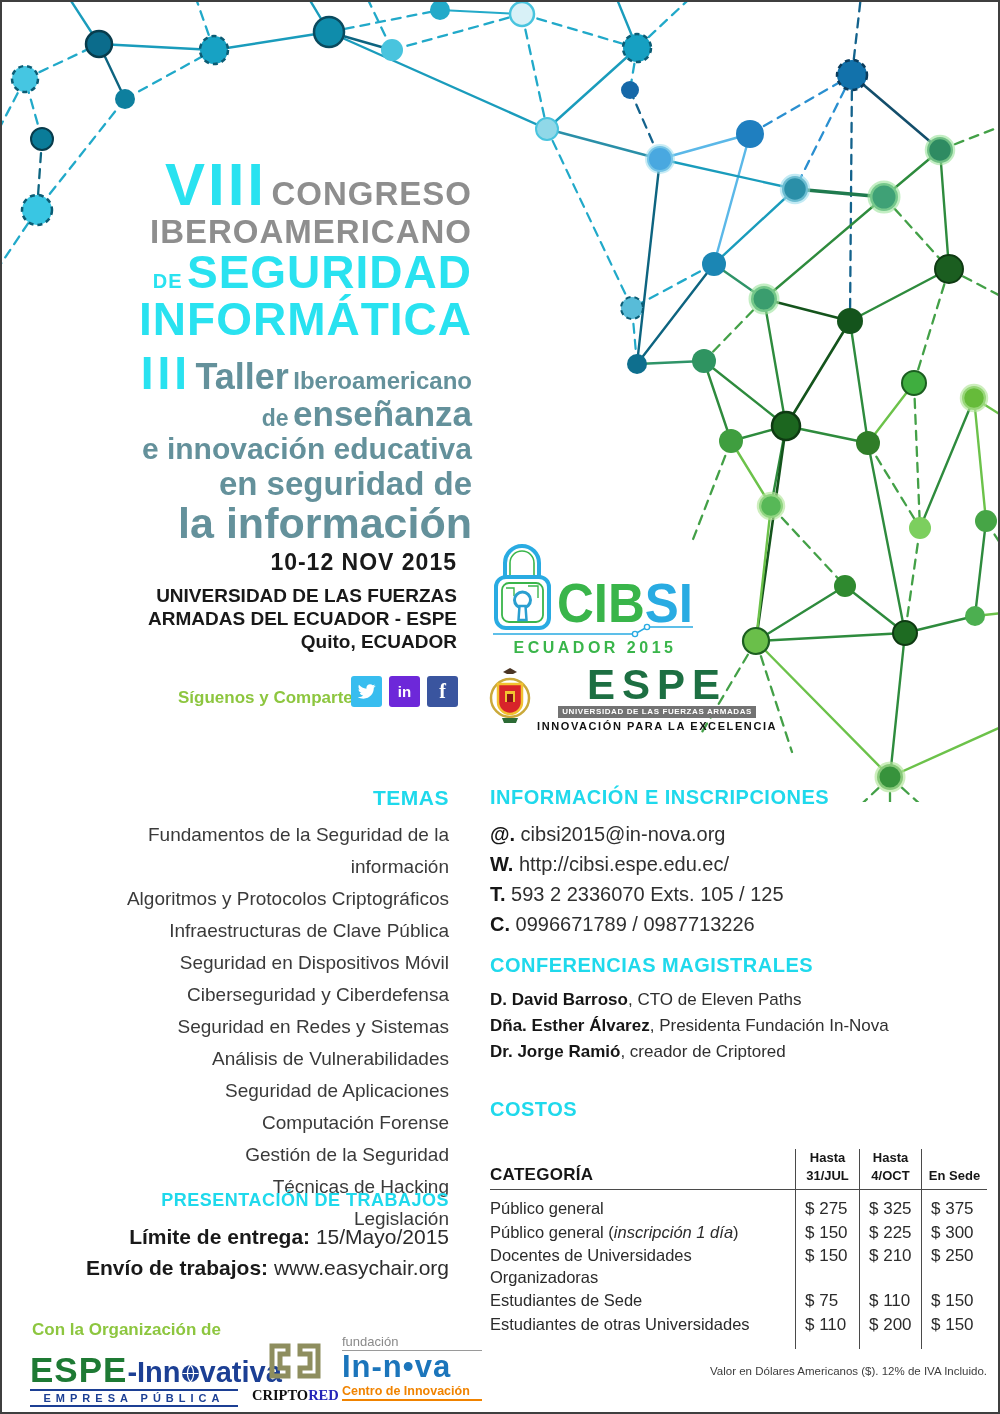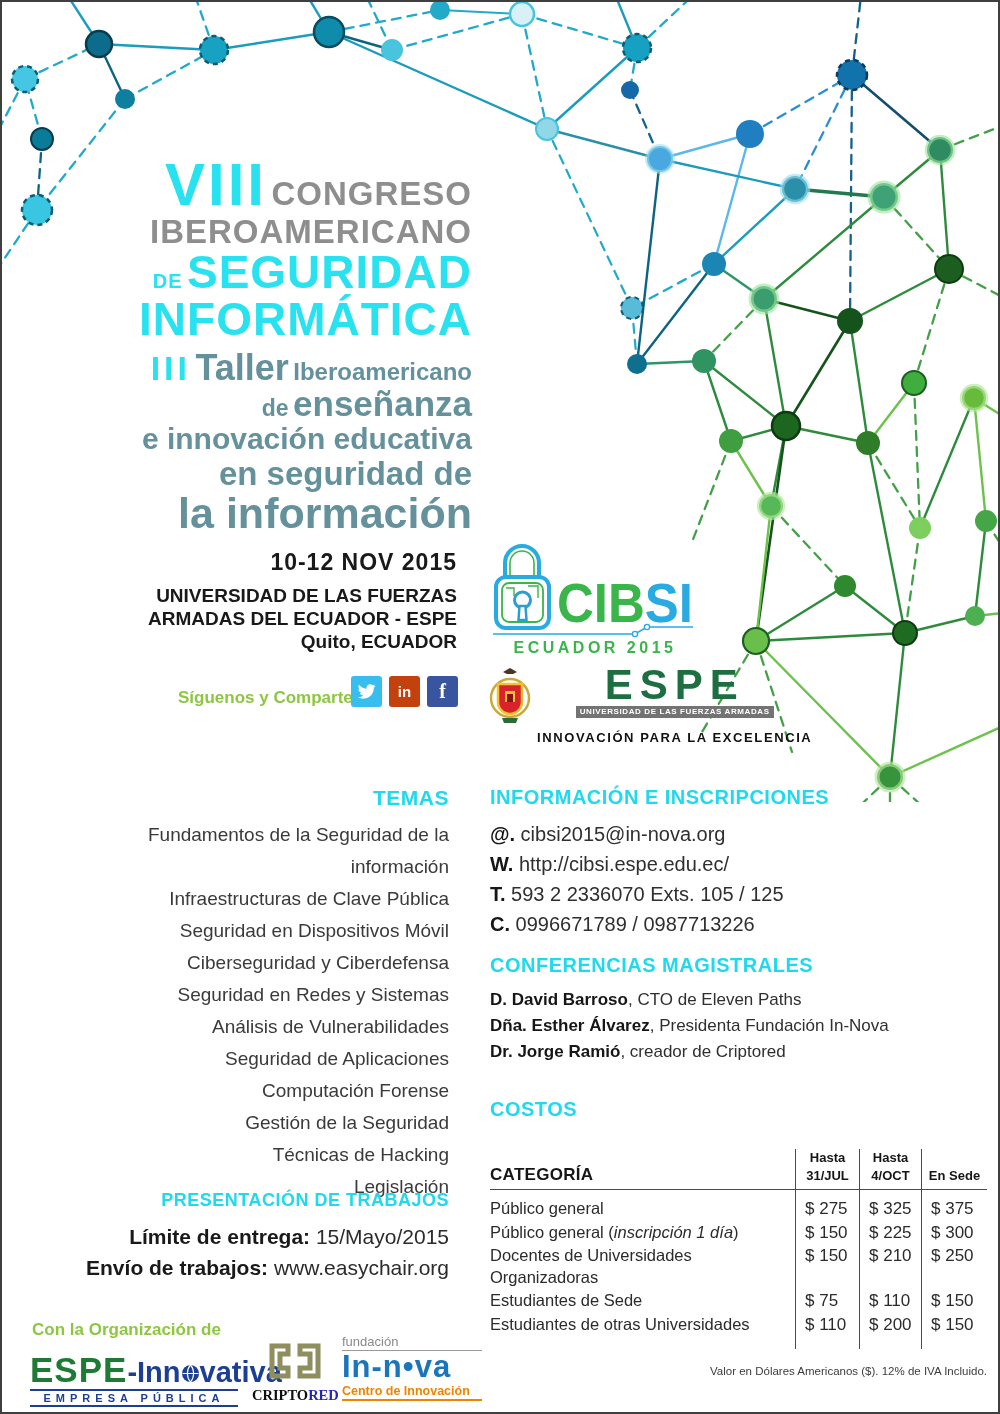--- a/index.html
+++ b/index.html
@@ -14,47 +14,47 @@
   
   .title-block{position:absolute;top:152px;left:38px;width:432px;text-align:right;font-weight:bold;line-height:1.02;}
   .t-cyan{color:#29e2f0;}
   .t-gray{color:#8e8e8e;}
   .t-numeral{font-size:60px;letter-spacing:3px;}
   .t-word{font-size:33px;letter-spacing:1px;}
   .t-de{font-size:20px;letter-spacing:1px;}
   .t-big{font-size:46px;letter-spacing:1px;}
   
   .workshop-block{position:absolute;top:348px;left:38px;width:432px;text-align:right;font-weight:bold;color:#64919b;line-height:1.0;}
-  .w-numeral{font-size:34px;color:#29e2f0;letter-spacing:4px;}
+  .w-numeral{font-size:46px;color:#29e2f0;letter-spacing:4px;}
   .w-taller{font-size:36px;}
   .w-ibero{font-size:24px;}
   .w-de{font-size:23px;}
   .w-ens{font-size:35px;}
   .w-l3{font-size:30px;margin-top:3px;}
   .w-l4{font-size:33px;margin-top:3px;}
   .w-l5{font-size:43px;margin-top:2px;}
   
   .event-block{position:absolute;top:547px;left:38px;width:417px;text-align:right;font-weight:bold;color:#191919;}
   .e-dates{font-size:23px;letter-spacing:1px;margin-bottom:8px;}
   .e-venue{font-size:19px;line-height:23px;}
   
   .social-label{position:absolute;top:686px;left:176px;font-size:17px;font-weight:bold;color:#8dc63f;}
   .social-icons{position:absolute;top:674px;left:349px;display:flex;gap:7px;}
   .s-ic{width:31px;height:31px;border-radius:3px;display:flex;align-items:center;justify-content:center;color:#fff;font-weight:bold;}
   .s-tw{background:#38bdef;}
-  .s-li{background:#c2410c;font-size:15px;}
+  .s-li{background:#6d28d9;font-size:15px;}
   .s-fb{background:#3a559f;font-size:20px;font-family:"Liberation Serif",serif;}
   
   .cibsi-logo{position:absolute;top:528px;left:487px;width:208px;}
   
   .espe-logo{position:absolute;top:664px;left:487px;display:flex;gap:6px;align-items:flex-start;}
   .espe-right{display:flex;flex-direction:column;align-items:center;}
   .espe-name{font-size:42px;font-weight:bold;color:#1d6f42;letter-spacing:7px;line-height:0.9;}
   .espe-banner{background:#737373;color:#fff;font-size:8px;font-weight:bold;letter-spacing:.6px;padding:1.5px 4px;margin-top:2px;white-space:nowrap;}
-  .espe-tagline{color:#111;font-size:13px;font-weight:bold;letter-spacing:1.6px;margin-top:12px;white-space:nowrap;text-align:center;}
+  .espe-tagline{color:#111;font-size:11px;font-weight:bold;letter-spacing:1.6px;margin-top:2px;white-space:nowrap;text-align:center;}
   
   .cy-head{color:#1fd9ec;font-weight:bold;}
   
   .temas{position:absolute;top:784px;left:55px;width:392px;text-align:right;}
   .temas-head{font-size:21px;letter-spacing:.5px;margin-bottom:9px;}
   .temas-list{list-style:none;margin:0;padding:0;font-size:19px;line-height:32px;color:#3a3a3a;}
   
   .present{position:absolute;top:1188px;left:55px;width:392px;text-align:right;}
   .present-head{font-size:18px;letter-spacing:.5px;margin-bottom:10px;}
   .present-row{font-size:21px;line-height:31px;color:#2b2b2b;}
@@ -301,20 +301,21 @@
       <div class="espe-name">ESPE</div>
       <div class="espe-banner">UNIVERSIDAD DE LAS FUERZAS ARMADAS</div>
       <div class="espe-tagline">INNOVACIÓN PARA LA EXCELENCIA</div>
     </div>
   </div>
 
   <div class="temas">
     <div class="cy-head temas-head">TEMAS</div>
     <ul class="temas-list">
       <li>Fundamentos de la Seguridad de la información</li>
+      <li>Algoritmos y Protocolos Criptográficos</li>
       <li>Infraestructuras de Clave Pública</li>
       <li>Seguridad en Dispositivos Móvil</li>
       <li>Ciberseguridad y Ciberdefensa</li>
       <li>Seguridad en Redes y Sistemas</li>
       <li>Análisis de Vulnerabilidades</li>
       <li>Seguridad de Aplicaciones</li>
       <li>Computación Forense</li>
       <li>Gestión de la Seguridad</li>
       <li>Técnicas de Hacking</li>
       <li>Legislación</li>

